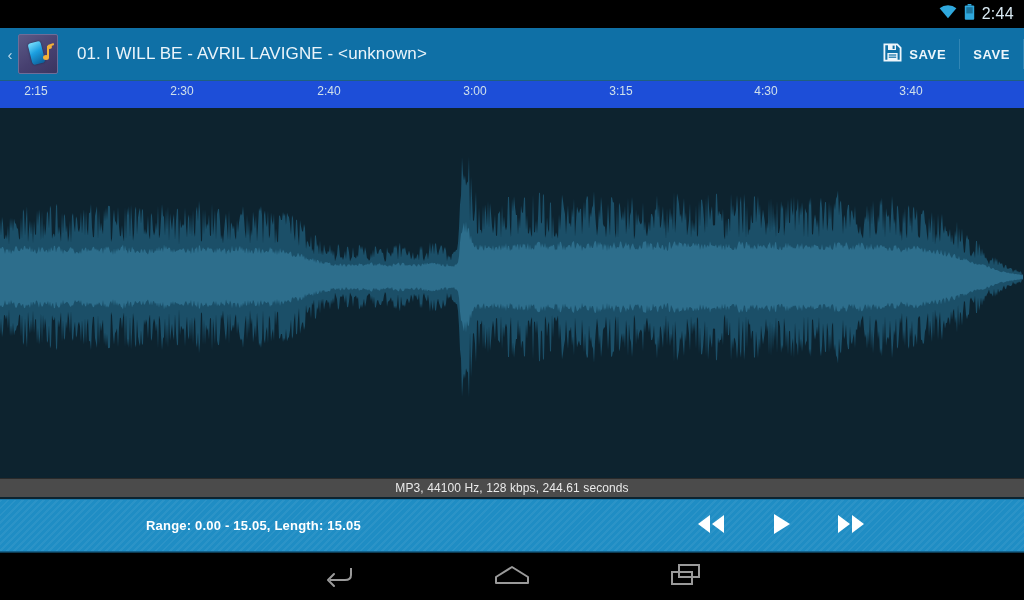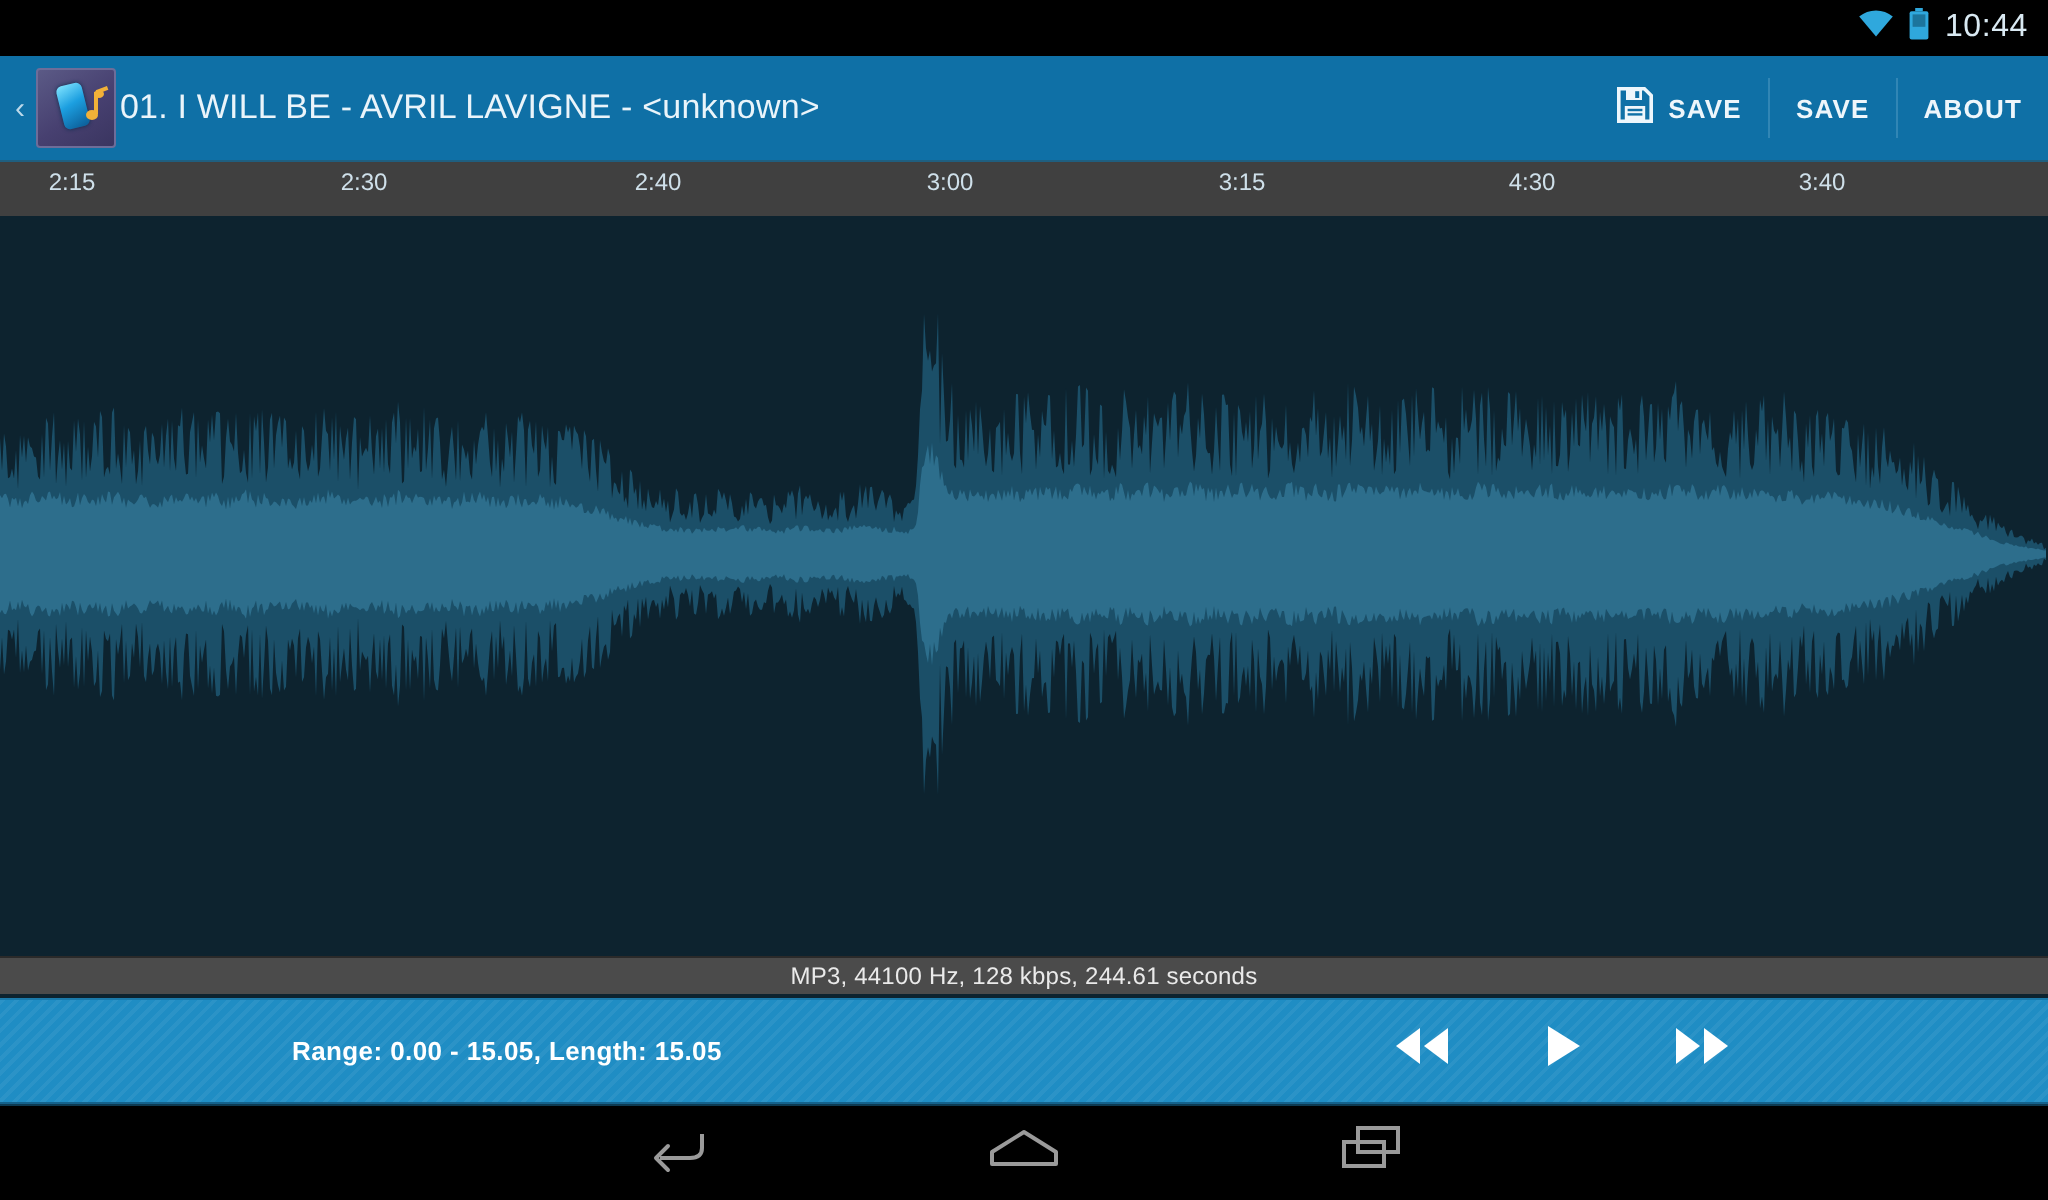--- a/index.html
+++ b/index.html
@@ -53,38 +53,38 @@
   .ab-icon .n2 { left:28px; top:10px; width:5px; height:4px; }
   .ab-icon .stem {
     position:absolute; left:28px; top:11px; width:2px; height:11px;
     background:#f2b138;
   }
   .ab-icon .stem2 {
     position:absolute; left:29px; top:9px; width:6px; height:2px;
     background:#f2b138; transform:rotate(-20deg);
   }
   .ab-title {
-    color:#eaf4fa; font-size:17px; margin-left:2px;
+    color:#eaf4fa; font-size:17px; margin-left:19px;
     white-space:nowrap; overflow:hidden; text-overflow:ellipsis;
     flex:1 1 auto; letter-spacing:.1px;
   }
   .ab-actions { display:flex; align-items:center; height:52px; flex:0 0 auto; }
   .ab-btn {
     height:64px; display:flex; align-items:center; gap:7px;
     padding:0 13px; color:#eef6fb; font-size:13px; font-weight:bold;
     letter-spacing:.6px; position:relative;
   }
   .ab-sep {
     width:1px; height:30px; background:#3d8dba; opacity:.75;
   }
 
   
   .ruler {
     position:absolute; left:0; top:80px; width:1024px; height:28px;
-    background:#404040; border-top:1px solid #1f5f80;
+    background:#1d4ed8; border-top:1px solid #1f5f80;
   }
   .ruler .tick-label {
     position:absolute; top:3px; color:#cfe0ea; font-size:12px;
     transform:translateX(-50%); white-space:nowrap;
   }
 
   
   .wave {
     position:absolute; left:0; top:108px; width:1024px; height:370px;
     background:#0d232f; overflow:hidden;
@@ -144,21 +144,21 @@
         <path d="M9 13.2 L0.6 3.3 A13 13 0 0 1 17.4 3.3 Z" fill="#2fa8dd"></path>
       </svg>
     </span>
     <span class="ic-batt">
       <svg width="11" height="16" viewBox="0 0 11 16">
         <rect x="3.6" y="0" width="3.8" height="1.6" fill="#2fa8dd"></rect>
         <rect x="0.8" y="1.6" width="9.4" height="14.2" rx="1" fill="#2fa8dd"></rect>
         <rect x="2.3" y="3.2" width="6.4" height="6.2" fill="#0d4a68" opacity=".55"></rect>
       </svg>
     </span>
-    <span class="st-clock">10:44</span>
+    <span class="st-clock">2:44</span>
   </div>
 
   <div class="actionbar">
     <div class="ab-up">‹</div>
 
     <div class="ab-icon">
       <div class="phone"></div>
       <div class="stem"></div>
       <div class="stem2"></div>
       <div class="n1"></div>
@@ -183,23 +183,20 @@
       </div>
 
       <div class="ab-sep"></div>
 
       <div class="ab-btn">
         <span>SAVE</span>
       </div>
 
       <div class="ab-sep"></div>
 
-      <div class="ab-btn">
-        <span>ABOUT</span>
-      </div>
     </div>
   </div>
 
   <div class="ruler" id="ruler">
       <div class="tick-label" style="left: 36px;">2:15</div>
       <div class="tick-label" style="left: 182px;">2:30</div>
       <div class="tick-label" style="left: 329px;">2:40</div>
       <div class="tick-label" style="left: 475px;">3:00</div>
       <div class="tick-label" style="left: 621px;">3:15</div>
       <div class="tick-label" style="left: 766px;">4:30</div>

